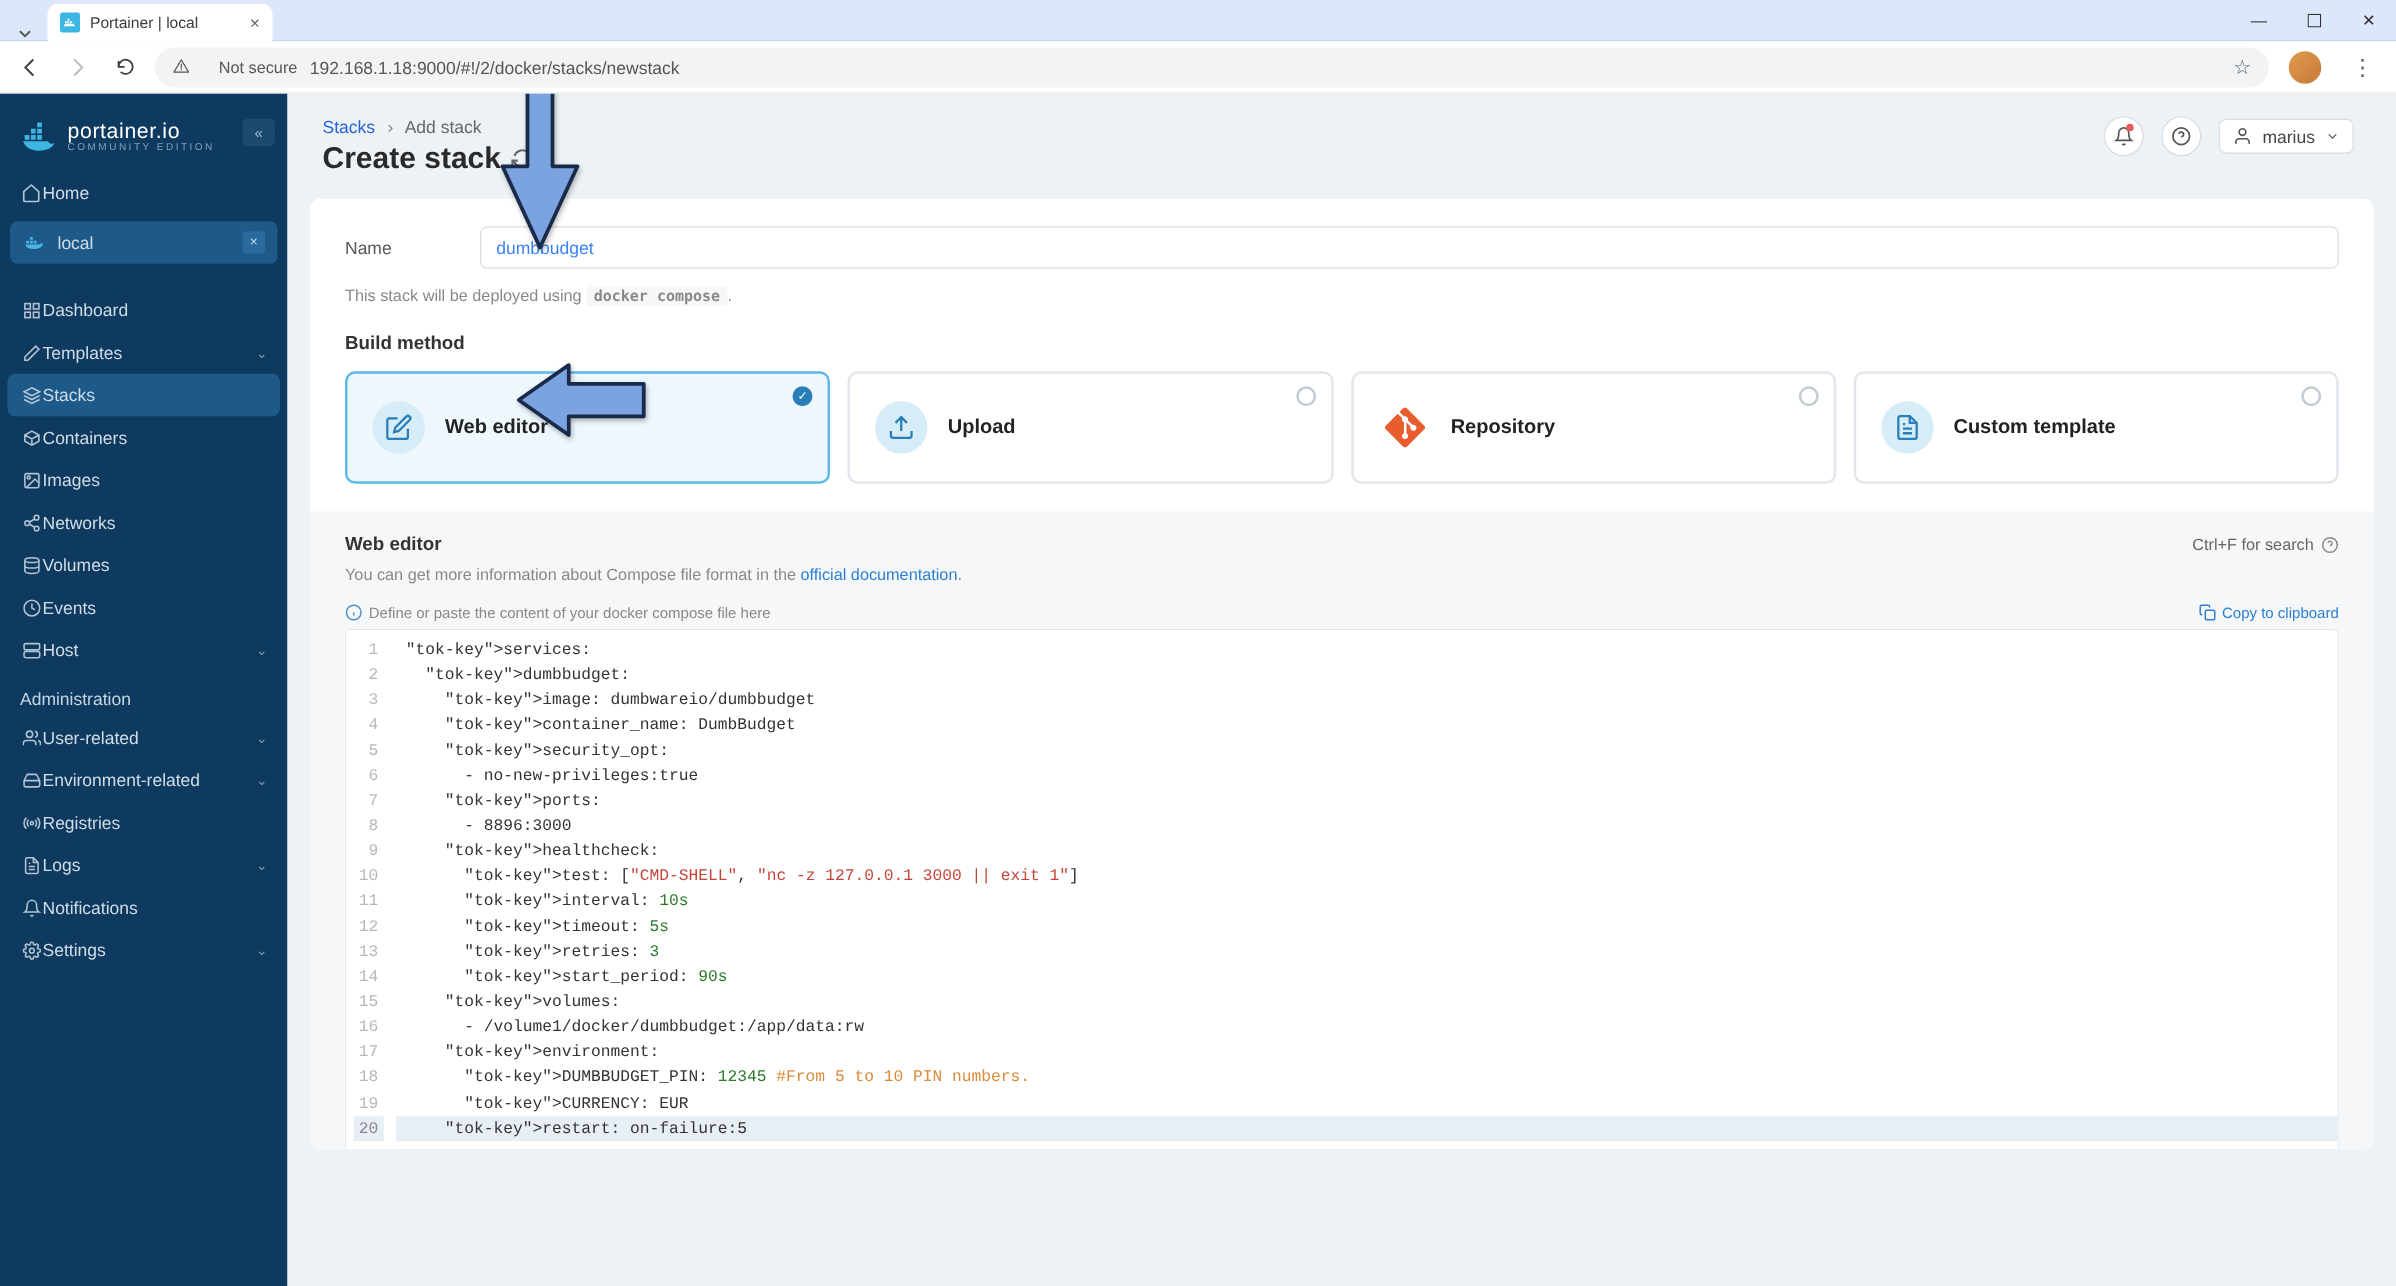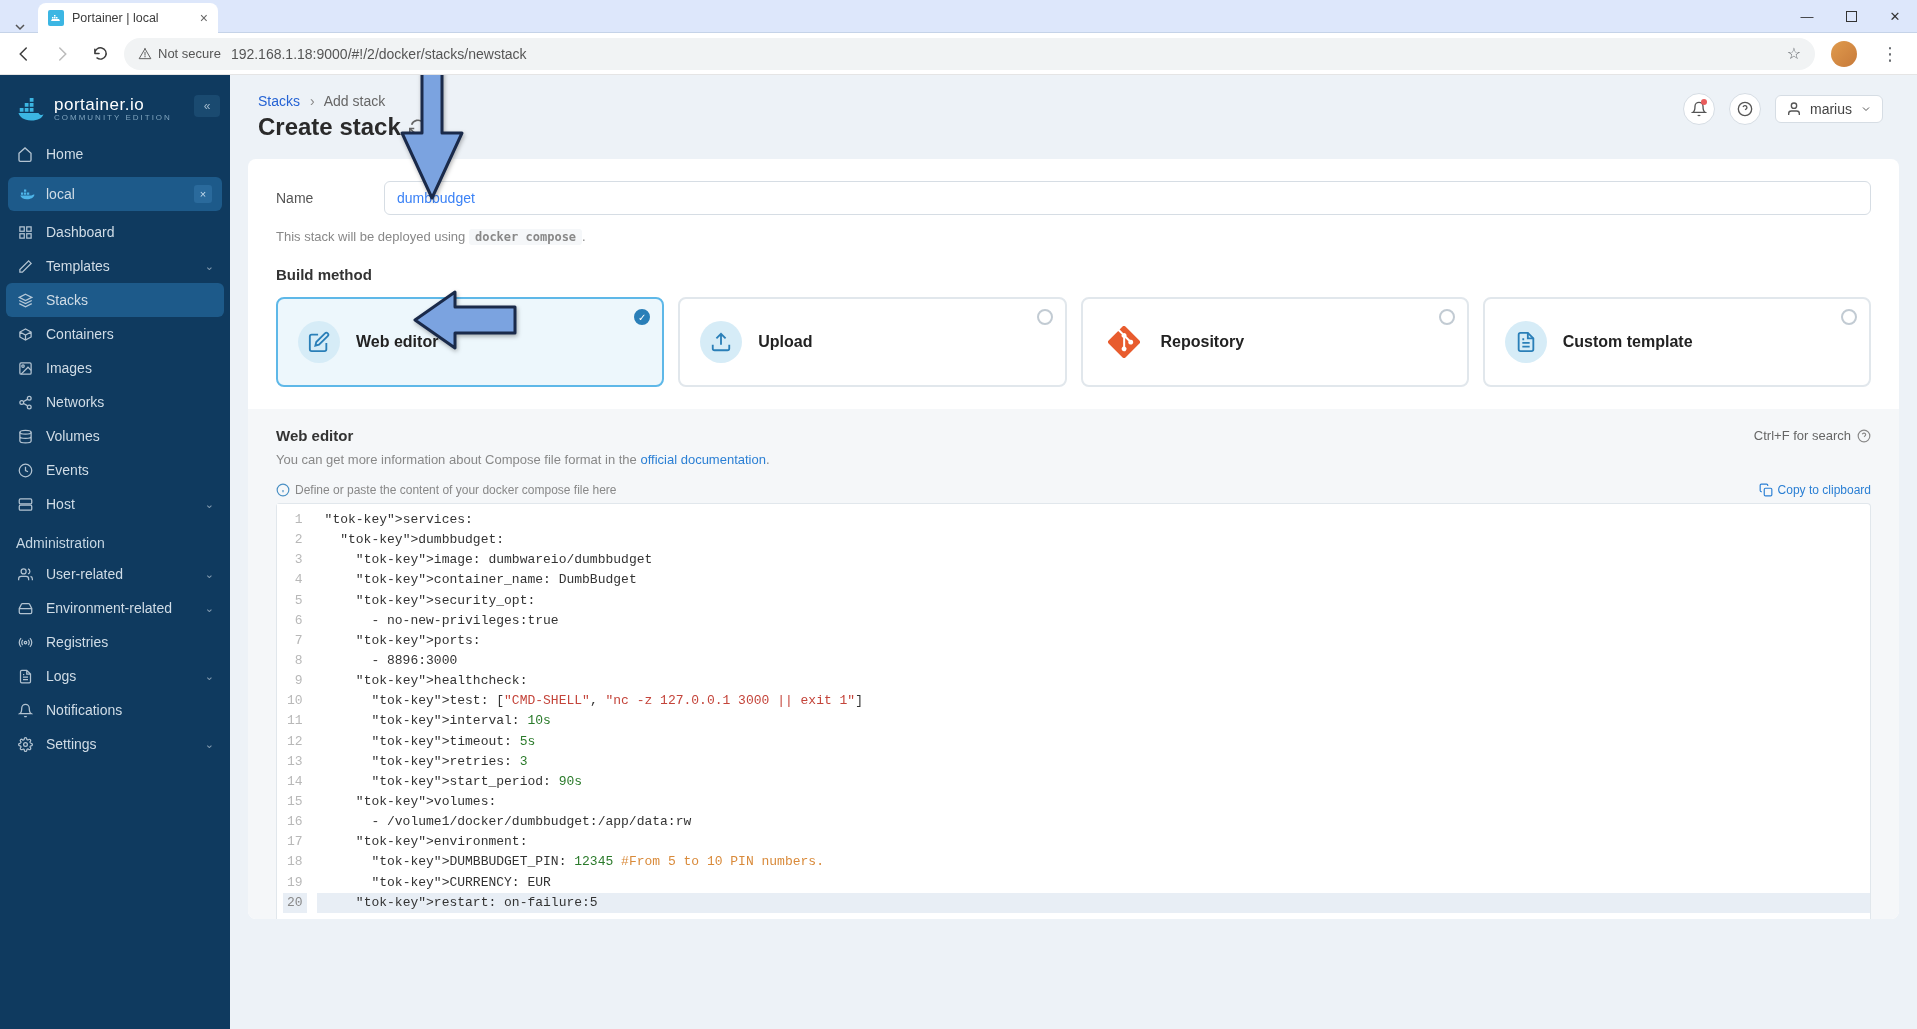--- a/index.html
+++ b/index.html
@@ -12,39 +12,39 @@
   .browser-tab { background:#fff; border-radius:8px 8px 0 0; height:30px; margin-top:3px; width:180px; display:flex; align-items:center; padding:0 10px; gap:8px; font-size:12.5px; color:#3c3c3c;}
   .favicon { width:16px; height:16px; background:#3cb6e3; border-radius:2px; display:flex; align-items:center; justify-content:center; color:white; font-size:10px;}
   .tab-close { margin-left:auto; color:#666; font-size:14px; cursor:pointer;}
   .win-controls { margin-left:auto; display:flex; align-items:center; gap:0;}
   .win-btn { width:44px; height:33px; display:flex; align-items:center; justify-content:center; color:#333; font-size:13px;}
   
   .addr-bar { background:#fff; height:42px; display:flex; align-items:center; padding:0 10px; gap:10px; border-bottom:1px solid #e5e5e5;}
   .nav-btn { width:28px; height:28px; display:flex; align-items:center; justify-content:center; color:#888; border-radius:50%; font-size:16px;}
   .nav-btn.active { color:#3c3c3c; }
   .url-field { flex:1; background:#f1f3f4; border-radius:18px; height:32px; display:flex; align-items:center; padding:0 14px; gap:10px; font-size:14px; color:#555;}
-  .not-secure { display:flex; align-items:center; gap:6px; color:#555; font-size:13px;}
+  .not-secure { display:flex; align-items:flex-start; gap:23px; color:#555; font-size:13px;}
   .star-icon { color:#5f6368; font-size:16px; margin-left:8px;}
   .avatar { width:26px; height:26px; border-radius:50%; background:linear-gradient(135deg,#e09b4d,#c77a3a); margin:0 6px;}
   .kebab { font-size:18px; color:#5f6368; padding:0 8px;}
 
   .app { display:flex; height:calc(1029px - 75px); position:relative;}
   
   
   .sidebar { width:230px; background:#0f3a5f; color:#d0dce6; display:flex; flex-direction:column; padding-top:10px; font-size:14px;}
   .logo-row { display:flex; align-items:center; padding:8px 16px 14px; gap:8px; position:relative;}
   .logo-icon { width:30px; height:30px; color:#3cb6e3;}
   .logo-text { font-size:17px; font-weight:400; color:#fff; letter-spacing:0.5px;}
   .logo-sub { font-size:8px; letter-spacing:2px; color:#7fa3bd; margin-top:-2px;}
   .collapse-btn { position:absolute; right:10px; top:10px; width:26px; height:22px; background:#1a4a70; border-radius:4px; display:flex; align-items:center; justify-content:center; color:#9fb8cb; font-size:12px;}
-  .side-item { display:flex; align-items:center; padding:9px 16px; gap:12px; color:#d0dce6; cursor:pointer;}
+  .side-item { display:flex; align-items:center; padding:9px 16px; color:#d0dce6; cursor:pointer;}
   .side-item.active { background:#1d5a8a; border-radius:6px; margin:0 6px; padding-left:10px;}
   .side-icon { width:18px; display:flex; justify-content:center; font-size:14px; opacity:0.85;}
   .side-chev { margin-left:auto; font-size:11px; opacity:0.6;}
-  .env-pill { background:#1d5a8a; margin:6px 8px 4px; border-radius:6px; padding:8px 10px; display:flex; align-items:center; gap:10px;}
+  .env-pill { background:#1d5a8a; margin:6px 8px 20px; border-radius:6px; padding:8px 10px; display:flex; align-items:center; gap:10px;}
   .env-close { margin-left:auto; width:18px; height:18px; background:#2a6a9c; border-radius:3px; display:flex; align-items:center; justify-content:center; font-size:11px; color:#c5dced;}
   .docker-icon { color:#4db4e8; font-size:16px;}
   .side-section { padding:14px 16px 6px; font-size:14px; color:#c5d6e3;}
   
   
   .main { flex:1; background:#edf2f7; overflow-y:auto; position:relative;}
   .topbar { padding:18px 34px 18px 28px; display:flex; align-items:flex-start;}
   .breadcrumb { font-size:14px; color:#2563d4;}
   .breadcrumb .sep { color:#888; margin:0 6px;}
   .breadcrumb .current { color:#666;}

